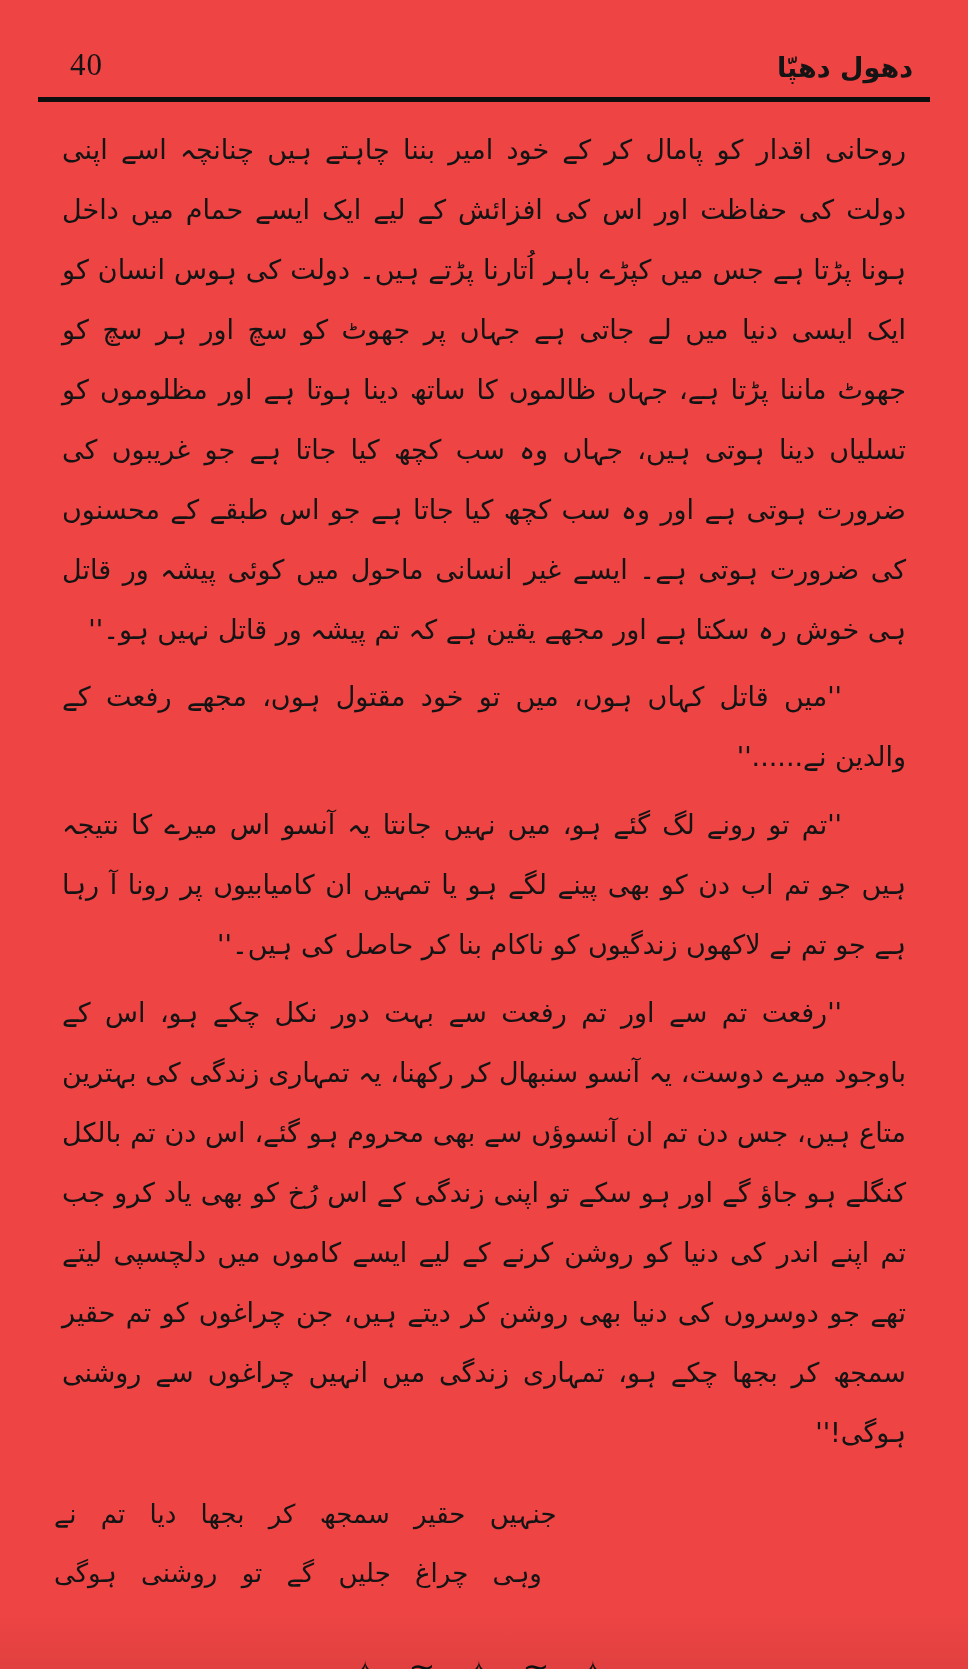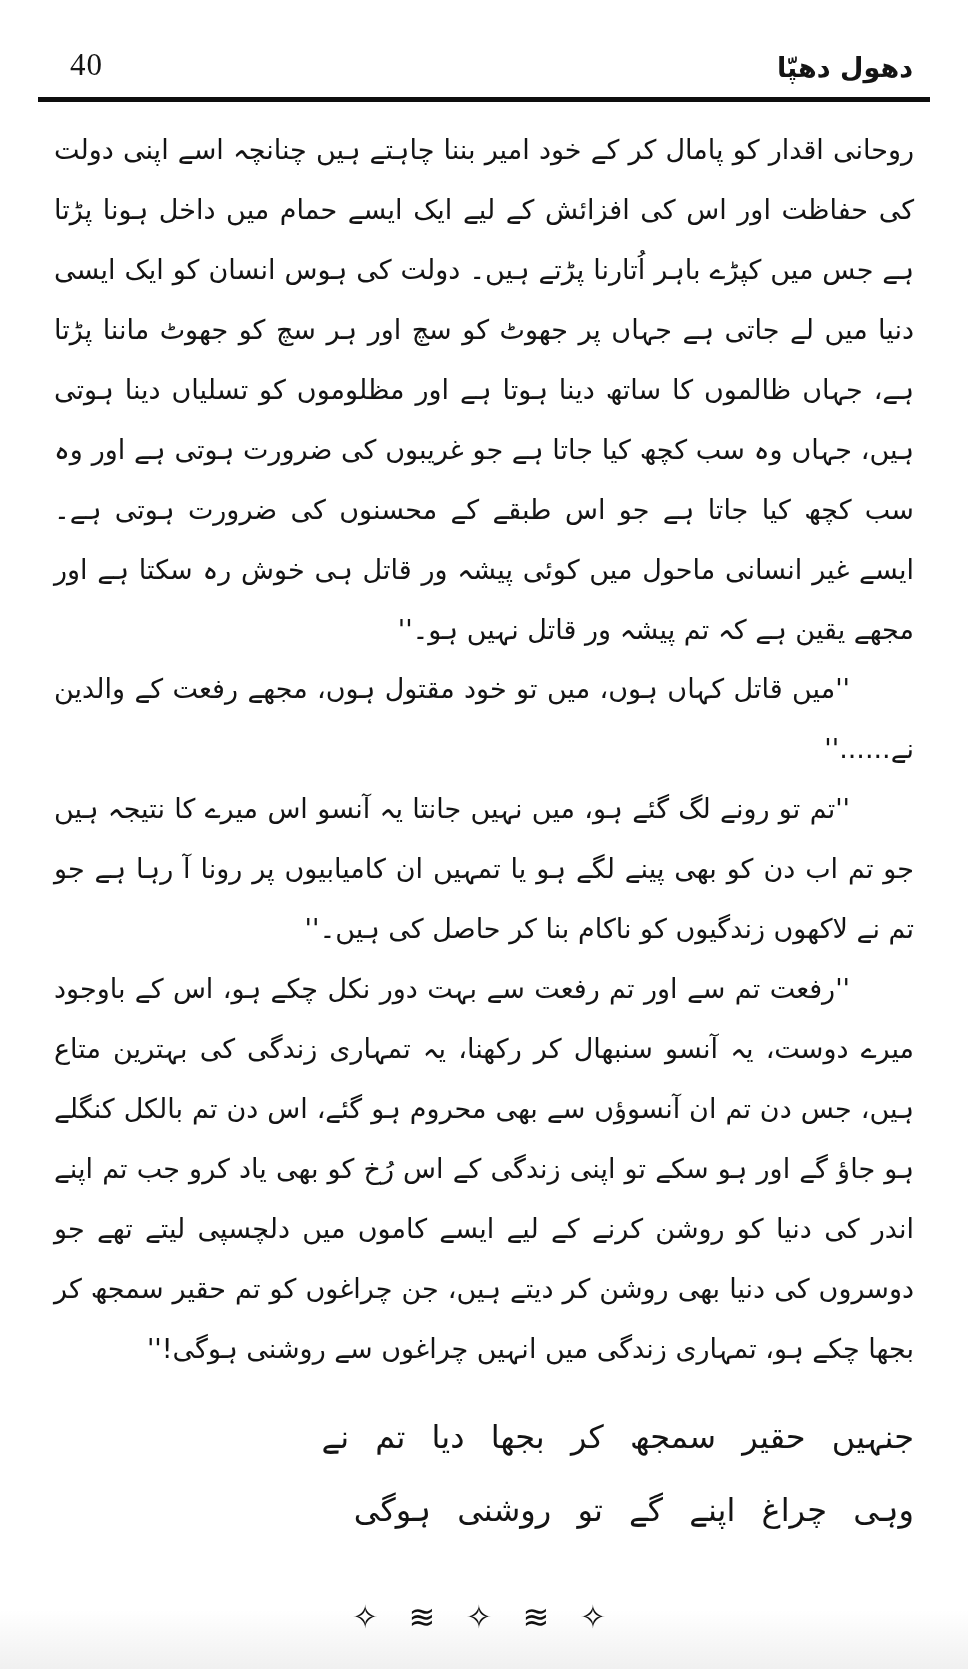--- a/index.html
+++ b/index.html
@@ -6,21 +6,21 @@
     margin: 0;
     padding: 0;
     background: #e9e7e2;
     font-family: "DejaVu Sans", sans-serif;
   }
   .page {
     position: relative;
     width: 968px;
     height: 1669px;
     margin: 0 auto;
-    background: #ffffff;
+    background: #ef4444;
     color: #141414;
     overflow: hidden;
     box-sizing: border-box;
   }
   
   .page::after {
     content: "";
     position: absolute;
     left: 0; right: 0; bottom: 0;
     height: 60px;
@@ -54,31 +54,31 @@
 
   .body-text {
     direction: rtl;
     unicode-bidi: embed;
     margin: 18px 54px 0 54px;
     font-size: 27px;
     line-height: 2.22;
     text-align: justify;
   }
   .para {
-    margin: 0;
+    margin: 8px;
   }
   .para.dialogue {
     text-indent: 64px; 
   }
 
   .verse {
     direction: rtl;
-    text-align: right;
+    text-align: left;
     margin-top: 22px;
-    font-size: 32px;
+    font-size: 26px;
     line-height: 2.3;
     word-spacing: 16px;
     font-weight: 500;
   }
 
   .ornament {
     text-align: center;
     margin-top: 34px;
     font-size: 32px;
     letter-spacing: 10px;
@@ -98,19 +98,19 @@
   <div class="header-rule"></div>
 
   <main class="body-text">
     <p class="para">روحانی اقدار کو پامال کر کے خود امیر بننا چاہتے ہیں چنانچہ اسے اپنی دولت کی حفاظت اور اس کی افزائش کے لیے ایک ایسے حمام میں داخل ہونا پڑتا ہے جس میں کپڑے باہر اُتارنا پڑتے ہیں۔ دولت کی ہوس انسان کو ایک ایسی دنیا میں لے جاتی ہے جہاں پر جھوٹ کو سچ اور ہر سچ کو جھوٹ ماننا پڑتا ہے، جہاں ظالموں کا ساتھ دینا ہوتا ہے اور مظلوموں کو تسلیاں دینا ہوتی ہیں، جہاں وہ سب کچھ کیا جاتا ہے جو غریبوں کی ضرورت ہوتی ہے اور وہ سب کچھ کیا جاتا ہے جو اس طبقے کے محسنوں کی ضرورت ہوتی ہے۔ ایسے غیر انسانی ماحول میں کوئی پیشہ ور قاتل ہی خوش رہ سکتا ہے اور مجھے یقین ہے کہ تم پیشہ ور قاتل نہیں ہو۔''</p>
     <p class="para dialogue">''میں قاتل کہاں ہوں، میں تو خود مقتول ہوں، مجھے رفعت کے والدین نے......''</p>
     <p class="para dialogue">''تم تو رونے لگ گئے ہو، میں نہیں جانتا یہ آنسو اس میرے کا نتیجہ ہیں جو تم اب دن کو بھی پینے لگے ہو یا تمہیں ان کامیابیوں پر رونا آ رہا ہے جو تم نے لاکھوں زندگیوں کو ناکام بنا کر حاصل کی ہیں۔''</p>
     <p class="para dialogue">''رفعت تم سے اور تم رفعت سے بہت دور نکل چکے ہو، اس کے باوجود میرے دوست، یہ آنسو سنبھال کر رکھنا، یہ تمہاری زندگی کی بہترین متاع ہیں، جس دن تم ان آنسوؤں سے بھی محروم ہو گئے، اس دن تم بالکل کنگلے ہو جاؤ گے اور ہو سکے تو اپنی زندگی کے اس رُخ کو بھی یاد کرو جب تم اپنے اندر کی دنیا کو روشن کرنے کے لیے ایسے کاموں میں دلچسپی لیتے تھے جو دوسروں کی دنیا بھی روشن کر دیتے ہیں، جن چراغوں کو تم حقیر سمجھ کر بجھا چکے ہو، تمہاری زندگی میں انہیں چراغوں سے روشنی ہوگی!''</p>
 
     <div class="verse">
       <div class="verse-line">جنہیں حقیر سمجھ کر بجھا دیا تم نے</div>
-      <div class="verse-line">وہی چراغ اپنے گے تو روشنی ہوگی</div>
+      <div class="verse-line">وہی چراغ جلیں گے تو روشنی ہوگی</div>
     </div>
 
     <div class="ornament">✧ ≋ ✧ ≋ ✧</div>
   </main>
 
 </div>
 
 </body></html>

